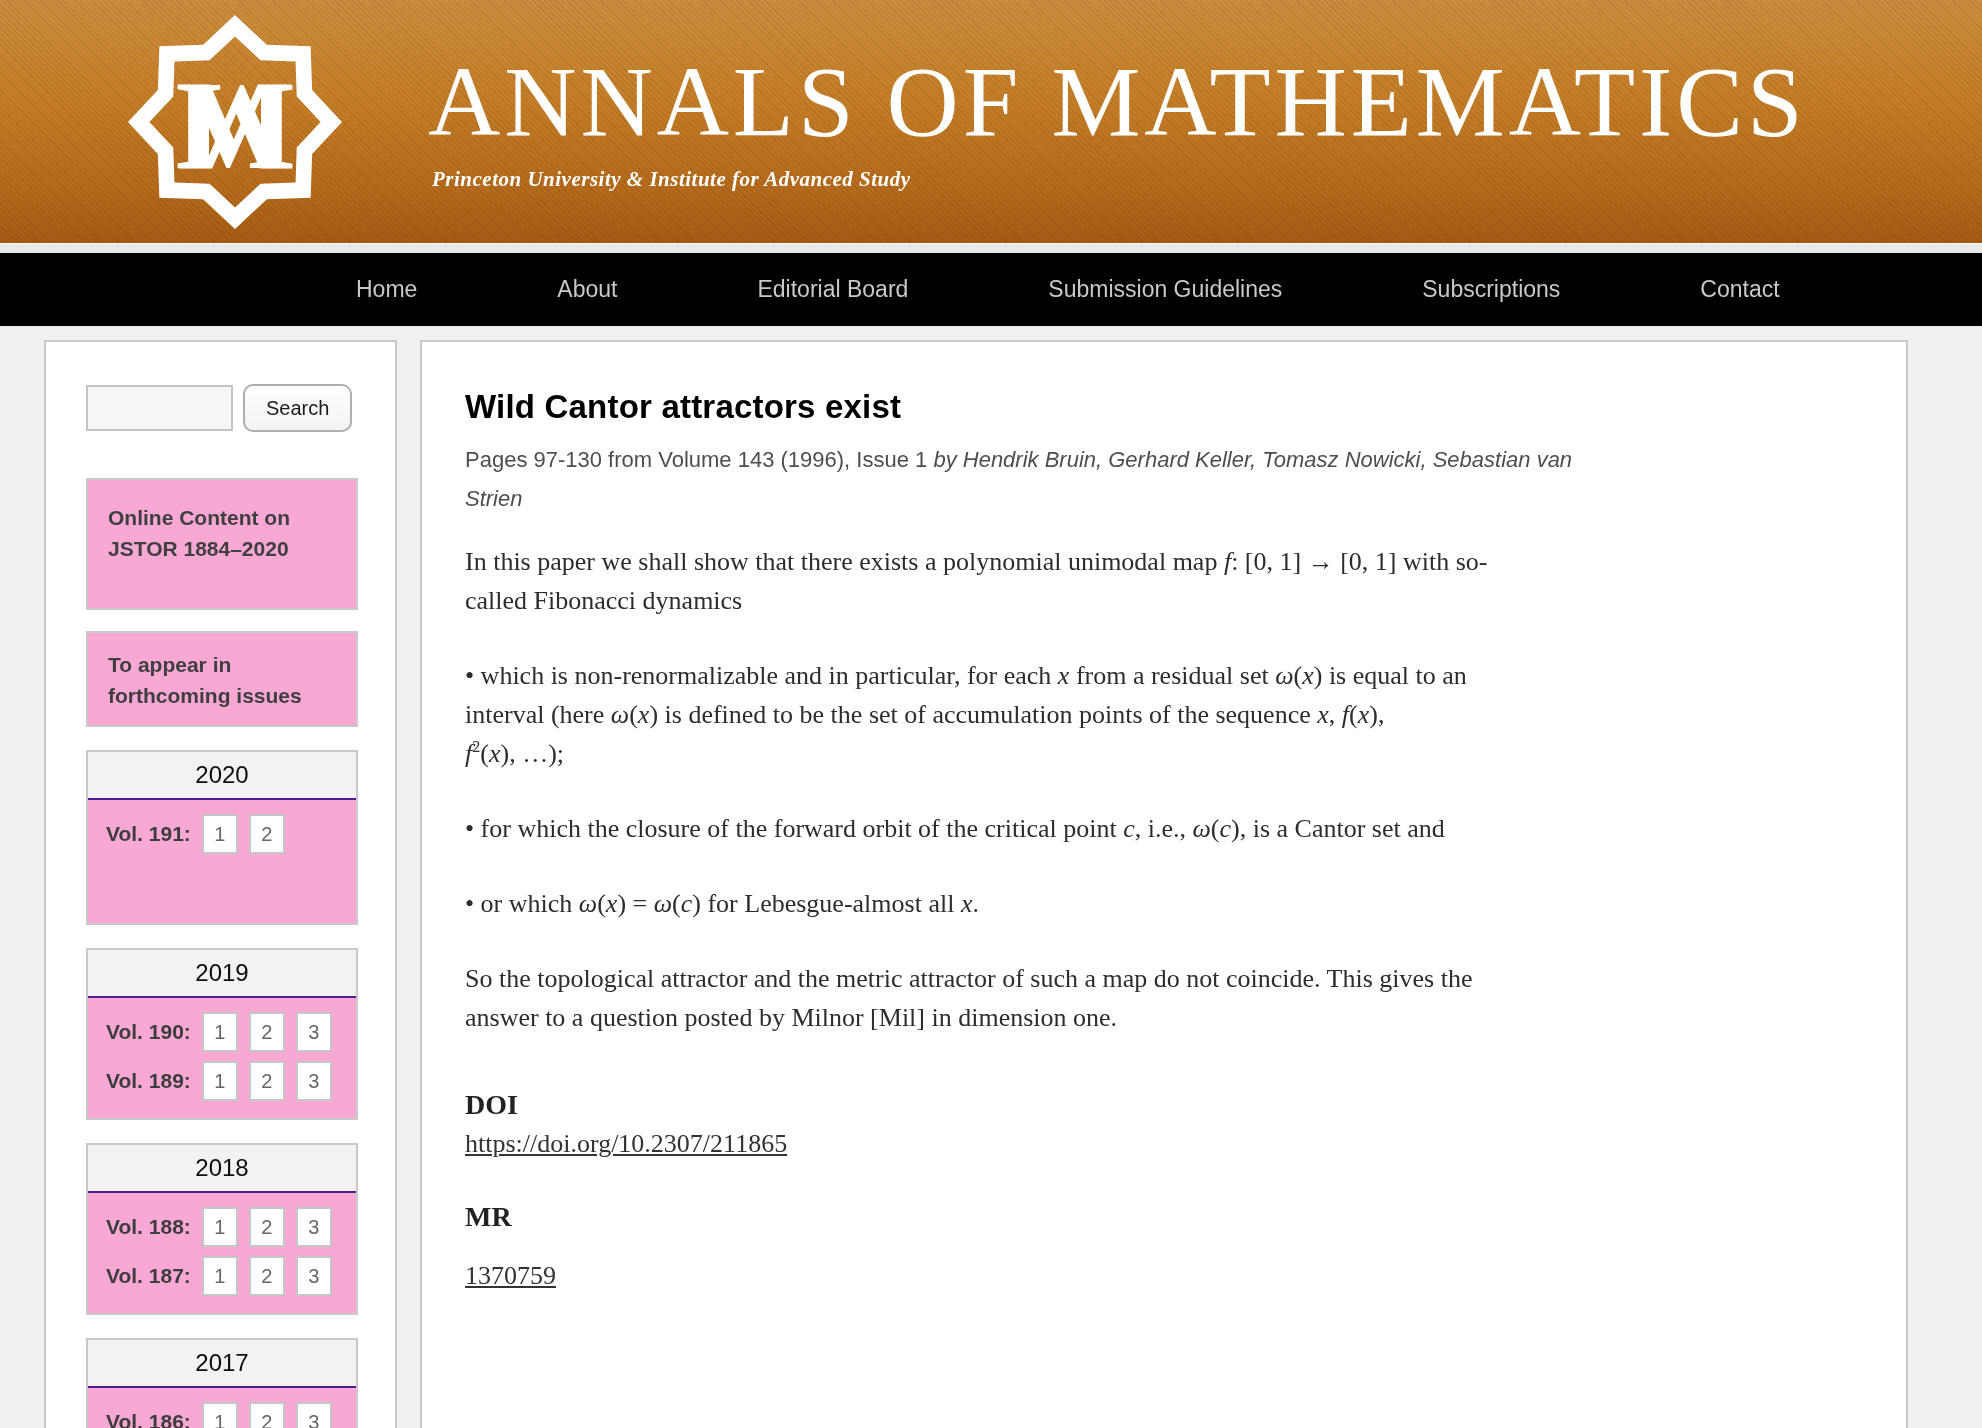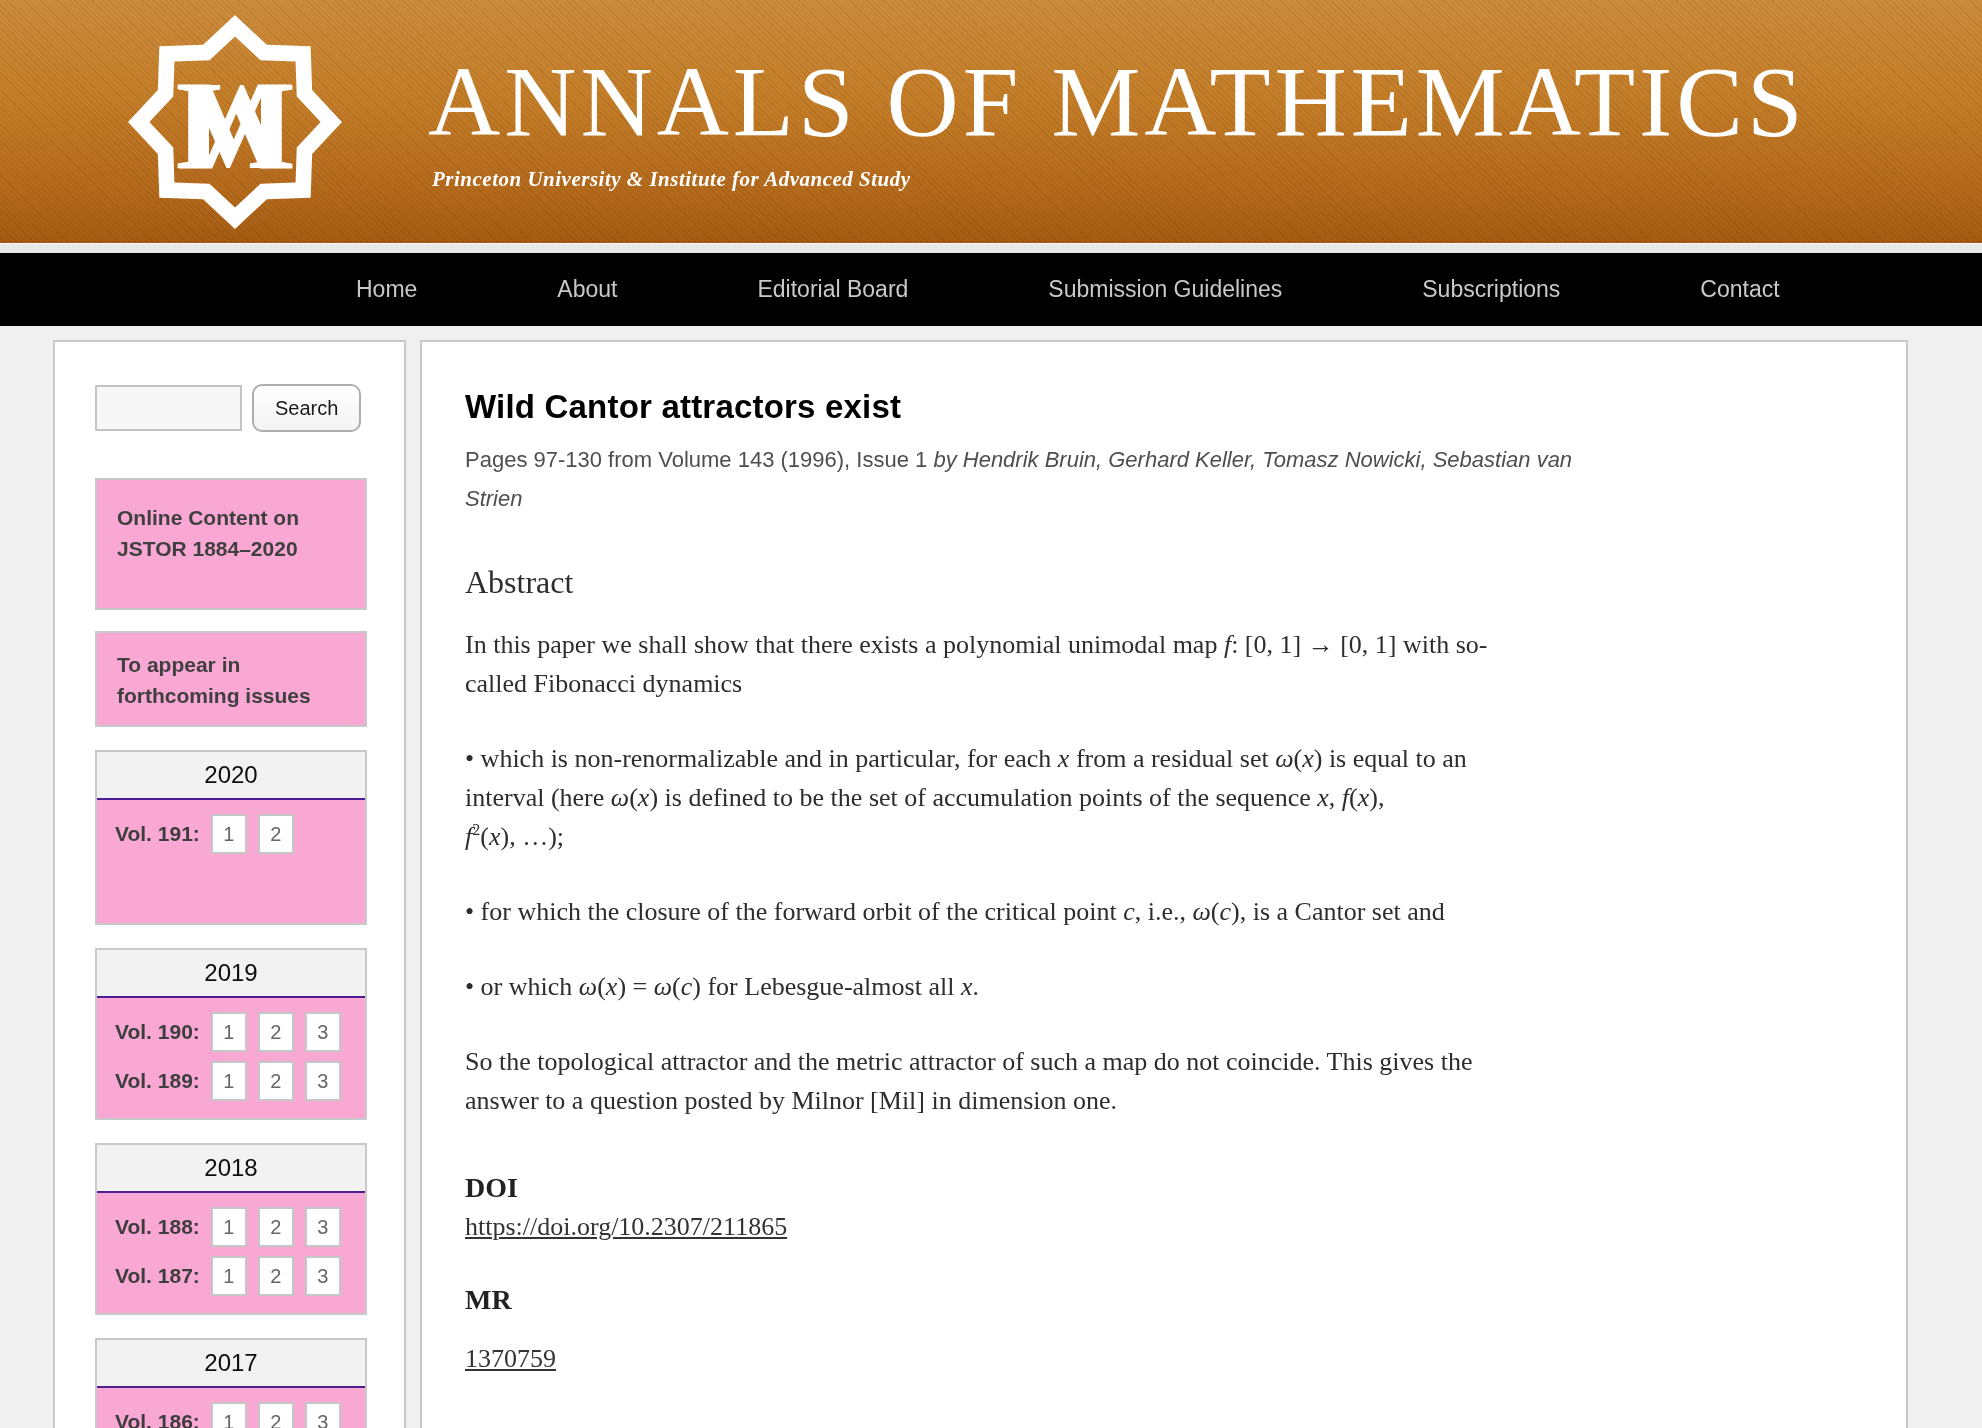--- a/index.html
+++ b/index.html
@@ -39,21 +39,21 @@
     height:73px; background:#000;
     display:flex; align-items:center;
     padding-left:313px; gap:97px;
   }
   .nav a { color:#c9c9c9; font-size:23px; text-decoration:none; white-space:nowrap;margin-left:43px; }
 
   
   .content { position:relative; height:1102px; }
   .panel { background:#fff; border:2px solid #c9c9c9; border-bottom:none; position:absolute; top:14px; height:1088px; }
 
-  .sidebar { left:53px; width:353px; padding:42px 0 0 40px; overflow:hidden; }
+  .sidebar { left:44px; width:353px; padding:42px 0 0 40px; overflow:hidden; }
   .search-row { display:flex; align-items:center; }
   .search-input {
     width:147px; height:46px; border:2px solid #c4c4c4; background:#f7f7f7;
     font-size:20px; padding:0 8px;
   }
   .search-btn {
     margin-left:10px; height:48px; padding:0 21px;
     font-size:20px; color:#1a1a1a;
     background:linear-gradient(#ffffff,#f3f3f3);
     border:2px solid #aeaeae; border-radius:10px;
@@ -199,21 +199,20 @@
             </div>
           </div>
     </div>
       </div>
   </aside>
 
   <main class="panel main">
     <h2 class="article-title">Wild Cantor attractors exist</h2>
     <div class="byline"><span>Pages 97-130 from Volume 143 (1996), Issue 1 </span><span class="it">by Hendrik Bruin, Gerhard Keller, Tomasz Nowicki, Sebastian van</span><br><span class="it">Strien</span></div>
 
-    <h3 class="abstract-h serif">Abstract</h3>
     <div id="abstract-paras">
         <p class="para serif"><span>In this paper we shall show that there exists a polynomial unimodal map </span><span class="it">f</span><span>: [0, 1] → [0, 1] with so-</span><br><span>called Fibonacci dynamics</span></p>
         <p class="para serif"><span>• which is non-renormalizable and in particular, for each </span><span class="it">x</span><span> from a residual set </span><span class="it">ω</span><span>(</span><span class="it">x</span><span>) is equal to an</span><br><span>interval (here </span><span class="it">ω</span><span>(</span><span class="it">x</span><span>) is defined to be the set of accumulation points of the sequence </span><span class="it">x</span><span>, </span><span class="it">f</span><span>(</span><span class="it">x</span><span>),</span><br><span class="it">f</span><sup>2</sup><span>(</span><span class="it">x</span><span>), …);</span></p>
         <p class="para serif"><span>• for which the closure of the forward orbit of the critical point </span><span class="it">c</span><span>, i.e., </span><span class="it">ω</span><span>(</span><span class="it">c</span><span>), is a Cantor set and</span></p>
         <p class="para serif"><span>• or which </span><span class="it">ω</span><span>(</span><span class="it">x</span><span>) = </span><span class="it">ω</span><span>(</span><span class="it">c</span><span>) for Lebesgue-almost all </span><span class="it">x</span><span>.</span></p>
         <p class="para serif"><span>So the topological attractor and the metric attractor of such a map do not coincide. This gives the</span><br><span>answer to a question posted by Milnor [Mil] in dimension one.</span></p>
       </div>
 
     <h3 class="meta-h serif">DOI</h3>
     <a href="#" class="meta-link serif">https://doi.org/10.2307/211865</a>

